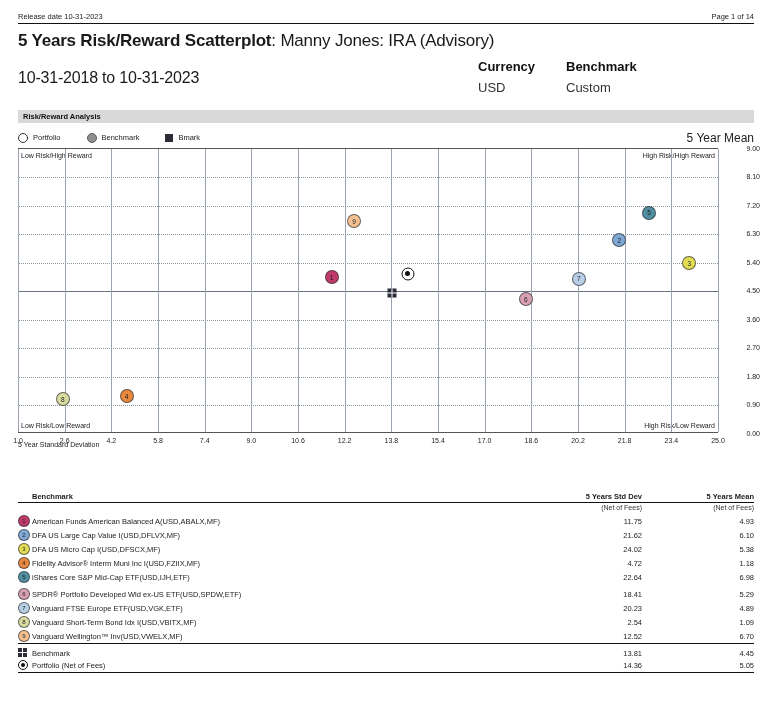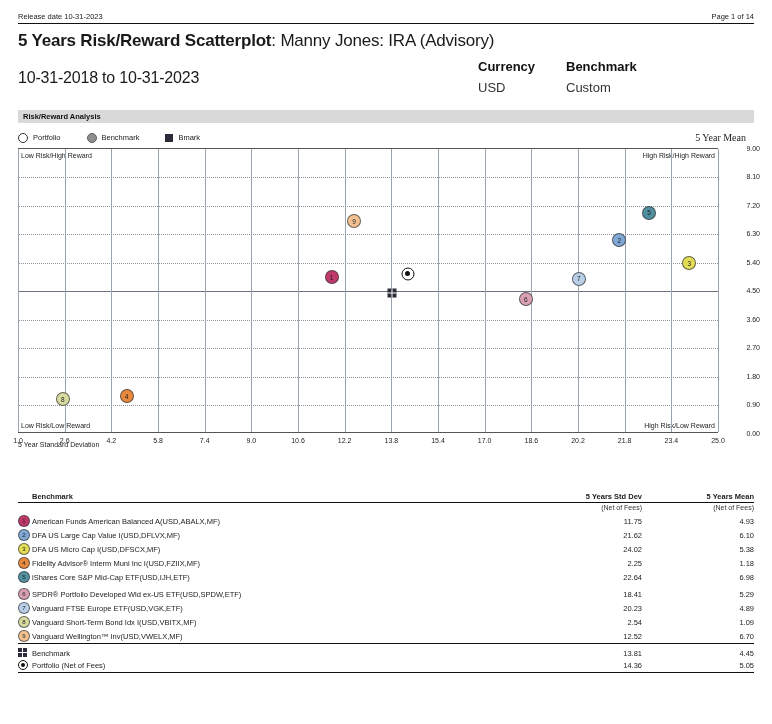--- a/index.html
+++ b/index.html
@@ -25,21 +25,21 @@
   .m1{width:88px;}
   .sectionbar{margin-top:11px;background:#d9d9d9;height:13px;display:flex;align-items:center;padding-left:5px;font-size:7.5px;font-weight:bold;color:#111;}
 
   
   .legendrow{display:flex;align-items:center;margin-top:9px;font-size:7.5px;color:#222;position:relative;height:12px;}
   .legitem{display:flex;align-items:center;margin-right:26px;}
   .legdot{width:8px;height:8px;border-radius:50%;margin-right:5px;border:1px solid #555;}
   .legdot.portfolio{background:#ffffff;border:1px solid #333;}
   .legdot.security{background:#8f8f8f;border:1px solid #5c5c5c;}
   .legsq{width:8px;height:8px;margin-right:5px;background:#2b2b3a;}
-  .right-label{position:absolute;right:8px;font-size:10px;color:#222;font-family:Liberation Serif, serif;}
+  .right-label{position:absolute;right:0;font-size:12px;color:#222;}
 
   
   .plotwrap{position:relative;margin-top:4px;height:300px;}
   .plot{position:absolute;left:0;top:0;width:700px;height:285px;border-top:1px solid #555;border-bottom:1px solid #555;box-sizing:border-box;}
   .vline{position:absolute;top:0;bottom:0;width:1px;background:#9aa3b0;}
   .hline{position:absolute;left:0;right:0;height:0;border-top:1px dotted #8d93a0;}
   .hsolid{position:absolute;left:0;right:0;height:1px;background:#6b7280;}
   .corner{position:absolute;font-size:7px;color:#222;}
   .ytick{position:absolute;right:-42px;font-size:7px;color:#222;width:38px;text-align:right;}
   .xtick{position:absolute;font-size:7px;color:#222;transform:translateX(-50%);}
@@ -231,21 +231,21 @@
           </tr>
           <tr>
             <td><span class="dot" style="background:#e3dd54">3</span></td>
             <td>DFA US Micro Cap I(USD,DFSCX,MF)</td>
             <td class="colnum">24.02</td>
             <td class="colnum">5.38</td>
           </tr>
           <tr>
             <td><span class="dot" style="background:#e8893f">4</span></td>
             <td>Fidelity Advisor® Interm Muni Inc I(USD,FZIIX,MF)</td>
-            <td class="colnum">2.25</td>
+            <td class="colnum">4.72</td>
             <td class="colnum">1.18</td>
           </tr>
           <tr>
             <td><span class="dot" style="background:#4f8fa0">5</span></td>
             <td>iShares Core S&amp;P Mid-Cap ETF(USD,IJH,ETF)</td>
             <td class="colnum">22.64</td>
             <td class="colnum">6.98</td>
           </tr>
           <tr class="grouppad">
             <td><span class="dot" style="background:#d9a0b4">6</span></td>

